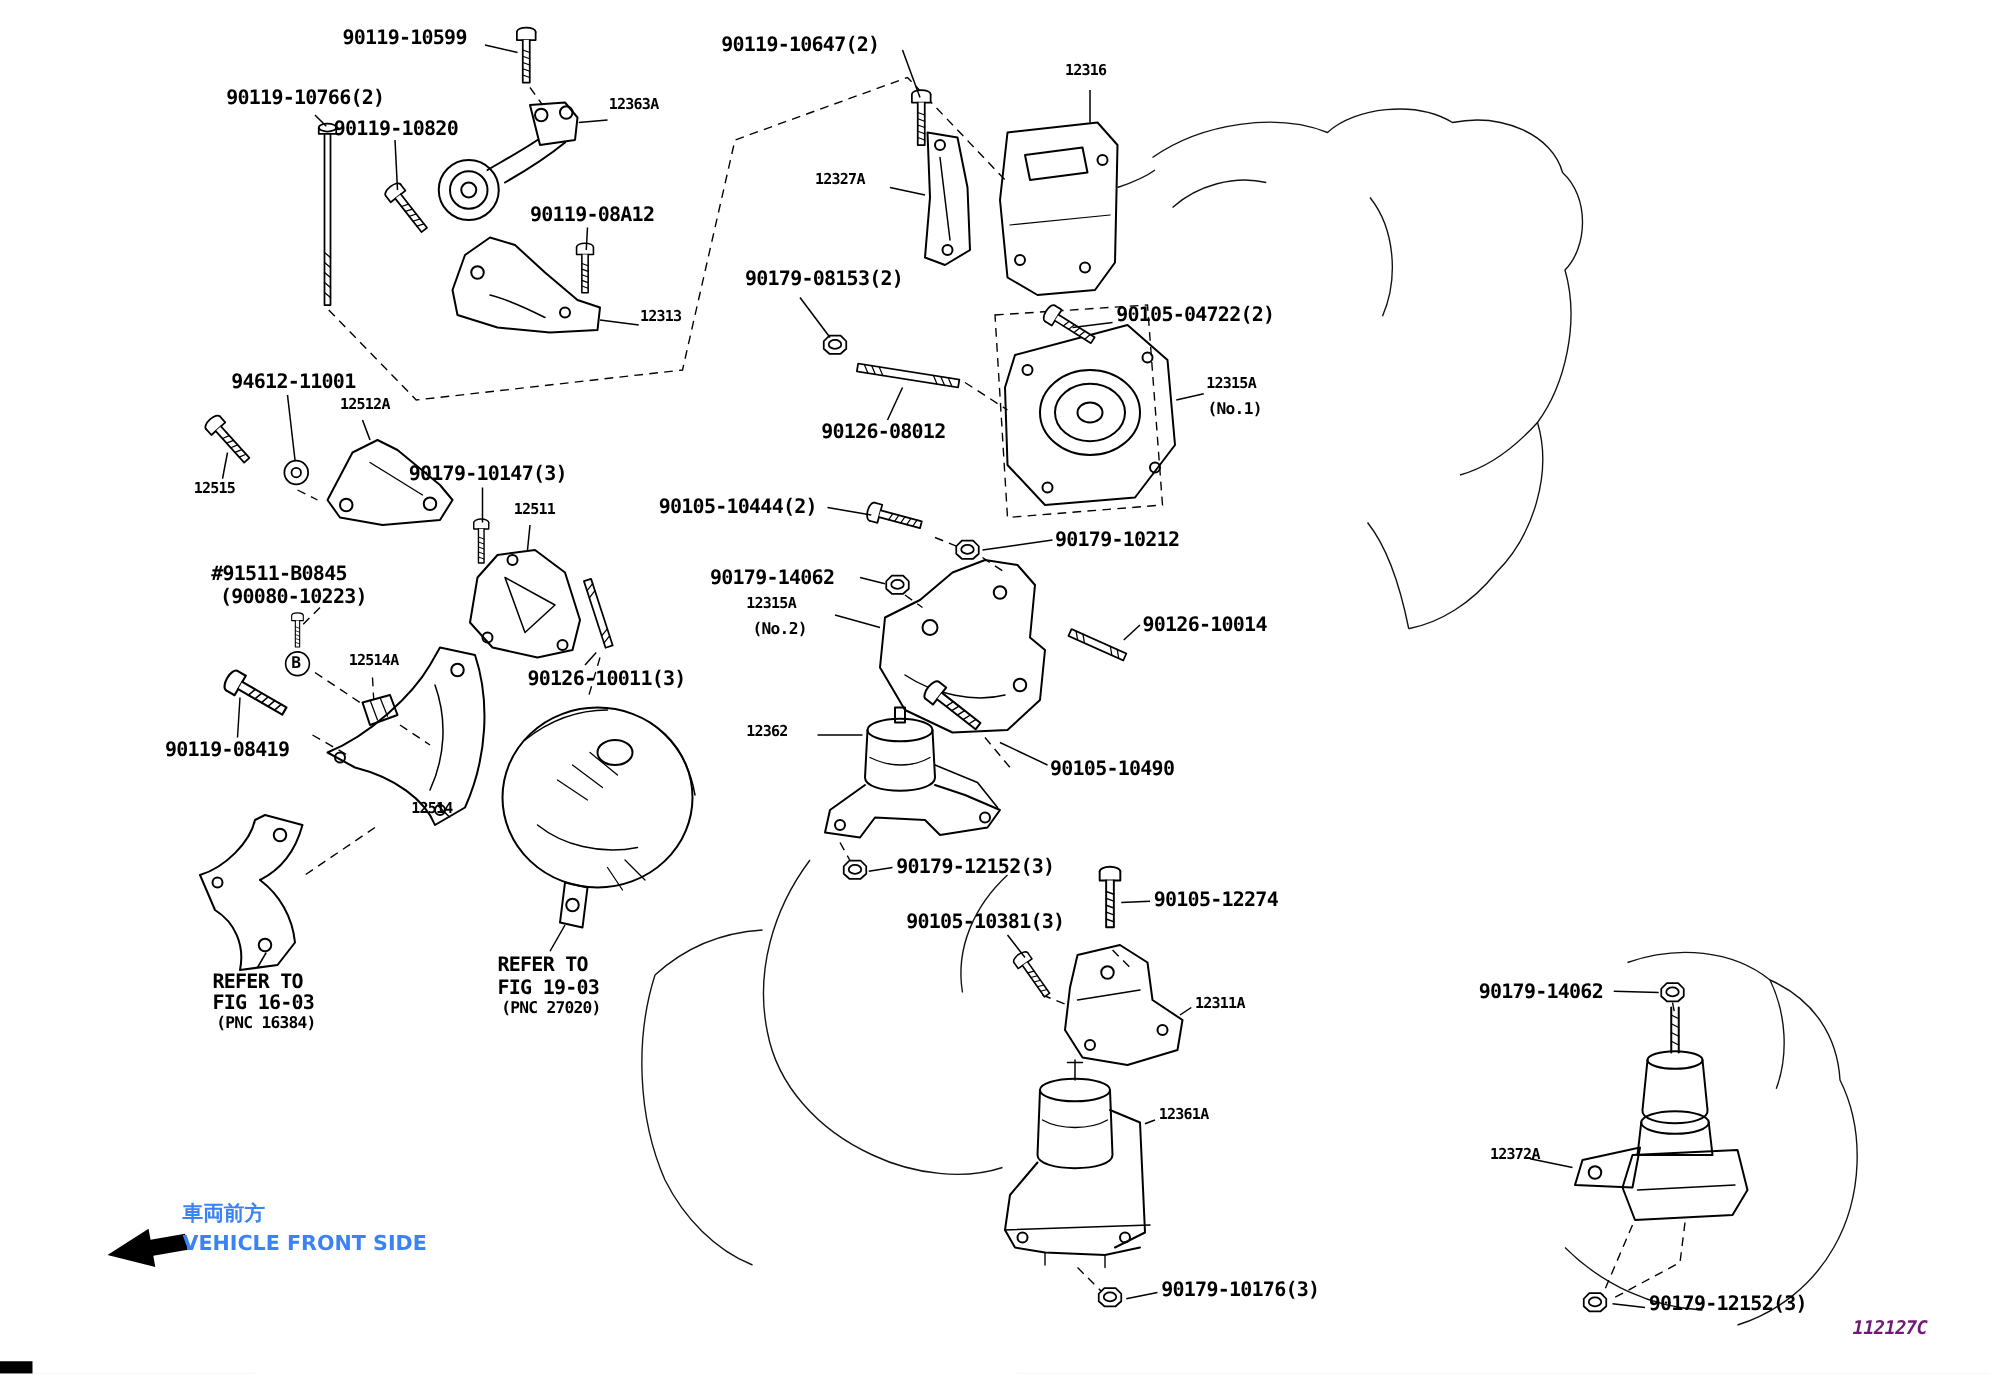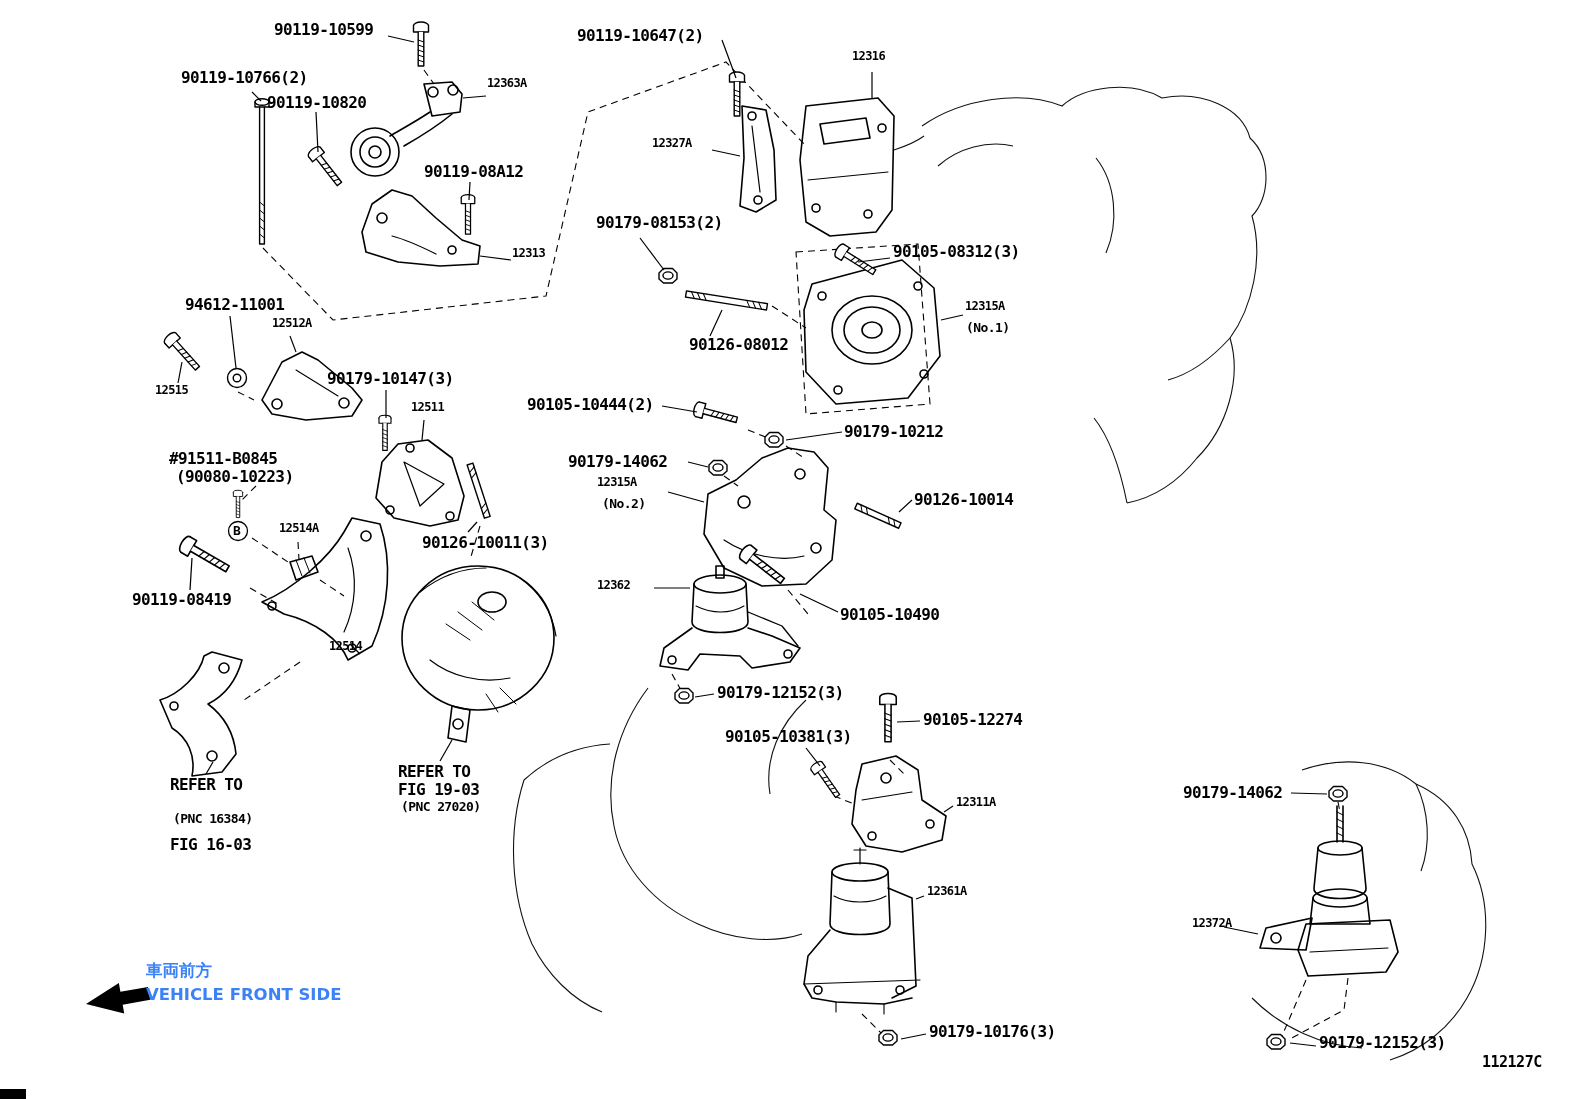--- a/index.html
+++ b/index.html
@@ -14,22 +14,22 @@
     white-space:pre; line-height:1; letter-spacing:-0.6px;
   }
   .part-label.pn      { font-size:16px; }
   .part-label.callout { font-size:12px; }
   .part-label.sub     { font-size:13px; }
   .note-label {
     position:absolute; color:#3b82f6; font-weight:bold; font-size:16.5px; line-height:1;
     font-family:"DejaVu Sans","Liberation Sans",sans-serif; white-space:pre;
   }
   .fig-code {
-    position:absolute; left:1482px; top:1053px; color:#000000;
-    font-weight:bold; font-size:15px; letter-spacing:-0.5px;
+    position:absolute; left:1482px; top:1053px; color:#701a75;
+    font-weight:bold; font-size:15px; letter-spacing:-0.5px;font-style:italic;
   }
 </style>
 </head>
 <body>
 
 <div class="stage">
 
   <svg width="1592" height="1099" viewBox="0 0 1592 1099" xmlns="http://www.w3.org/2000/svg">
     <defs>
       <g id="bolt" stroke="#000" stroke-width="1.4" fill="#fff">
@@ -333,25 +333,25 @@
   <div>
       <span class="part-label pn" style="left: 274px; top: 22px;">90119-10599</span>
       <span class="part-label pn" style="left: 577px; top: 28px;">90119-10647(2)</span>
       <span class="part-label callout" style="left: 852px; top: 50px;">12316</span>
       <span class="part-label pn" style="left: 181px; top: 70px;">90119-10766(2)</span>
       <span class="part-label pn" style="left: 267px; top: 95px;">90119-10820</span>
       <span class="part-label callout" style="left: 487px; top: 77px;">12363A</span>
       <span class="part-label callout" style="left: 652px; top: 137px;">12327A</span>
       <span class="part-label pn" style="left: 424px; top: 164px;">90119-08A12</span>
       <span class="part-label pn" style="left: 596px; top: 215px;">90179-08153(2)</span>
-      <span class="part-label pn" style="left: 893px; top: 244px;">90105-08312(3)</span>
+      <span class="part-label pn" style="left: 893px; top: 244px;">90105-04722(2)</span>
       <span class="part-label callout" style="left: 512px; top: 247px;">12313</span>
       <span class="part-label pn" style="left: 185px; top: 297px;">94612-11001</span>
       <span class="part-label callout" style="left: 272px; top: 317px;">12512A</span>
-      <span class="part-label pn" style="left: 657px; top: 337px; margin-left: 32px;">90126-08012</span>
+      <span class="part-label pn" style="left: 657px; top: 337px;">90126-08012</span>
       <span class="part-label callout" style="left: 965px; top: 300px;">12315A</span>
       <span class="part-label sub" style="left: 966px; top: 321px;">(No.1)</span>
       <span class="part-label callout" style="left: 155px; top: 384px;">12515</span>
       <span class="part-label pn" style="left: 327px; top: 371px;">90179-10147(3)</span>
       <span class="part-label callout" style="left: 411px; top: 401px;">12511</span>
       <span class="part-label pn" style="left: 527px; top: 397px;">90105-10444(2)</span>
       <span class="part-label pn" style="left: 844px; top: 424px;">90179-10212</span>
       <span class="part-label pn" style="left: 169px; top: 451px; text-align: right;">#91511-B0845</span>
       <span class="part-label pn" style="left: 176px; top: 469px;">(90080-10223)</span>
       <span class="part-label pn" style="left: 568px; top: 454px;">90179-14062</span>
@@ -364,21 +364,21 @@
       <span class="part-label pn" style="left: 132px; top: 592px;">90119-08419</span>
       <span class="part-label callout" style="left: 597px; top: 579px;">12362</span>
       <span class="part-label pn" style="left: 840px; top: 607px;">90105-10490</span>
       <span class="part-label callout" style="left: 329px; top: 640px;">12514</span>
       <span class="part-label pn" style="left: 717px; top: 685px;">90179-12152(3)</span>
       <span class="part-label pn" style="left: 923px; top: 712px;">90105-12274</span>
       <span class="part-label pn" style="left: 725px; top: 729px;">90105-10381(3)</span>
       <span class="part-label callout" style="left: 956px; top: 796px;">12311A</span>
       <span class="part-label pn" style="left: 1183px; top: 785px;">90179-14062</span>
       <span class="part-label pn" style="left: 170px; top: 777px;">REFER TO</span>
-      <span class="part-label pn" style="left: 170px; top: 794px; margin-top: 43px;">FIG 16-03</span>
+      <span class="part-label pn" style="left: 170px; top: 794px;">FIG 16-03</span>
       <span class="part-label sub" style="left: 173px; top: 812px;">(PNC 16384)</span>
       <span class="part-label pn" style="left: 398px; top: 764px;">REFER TO</span>
       <span class="part-label pn" style="left: 398px; top: 782px;">FIG 19-03</span>
       <span class="part-label sub" style="left: 401px; top: 800px;">(PNC 27020)</span>
       <span class="part-label callout" style="left: 927px; top: 885px;">12361A</span>
       <span class="part-label callout" style="left: 1192px; top: 917px; text-align: right;">12372A</span>
       <span class="part-label pn" style="left: 929px; top: 1024px;">90179-10176(3)</span>
       <span class="part-label pn" style="left: 1319px; top: 1035px;">90179-12152(3)</span>
     </div>
 

